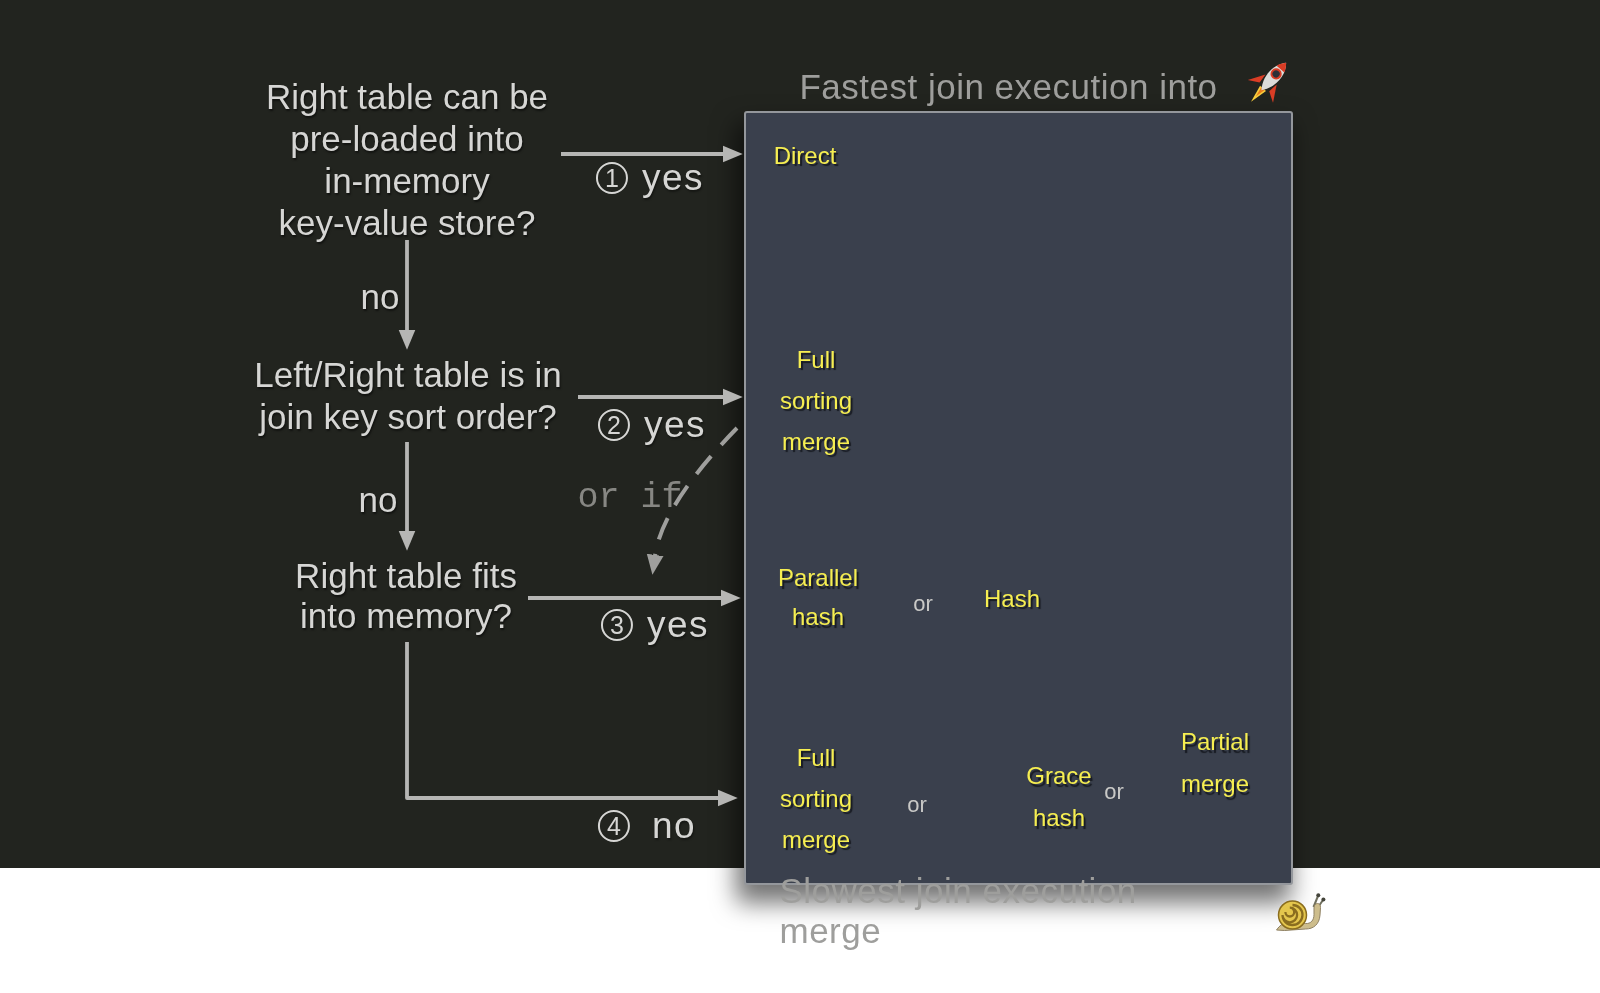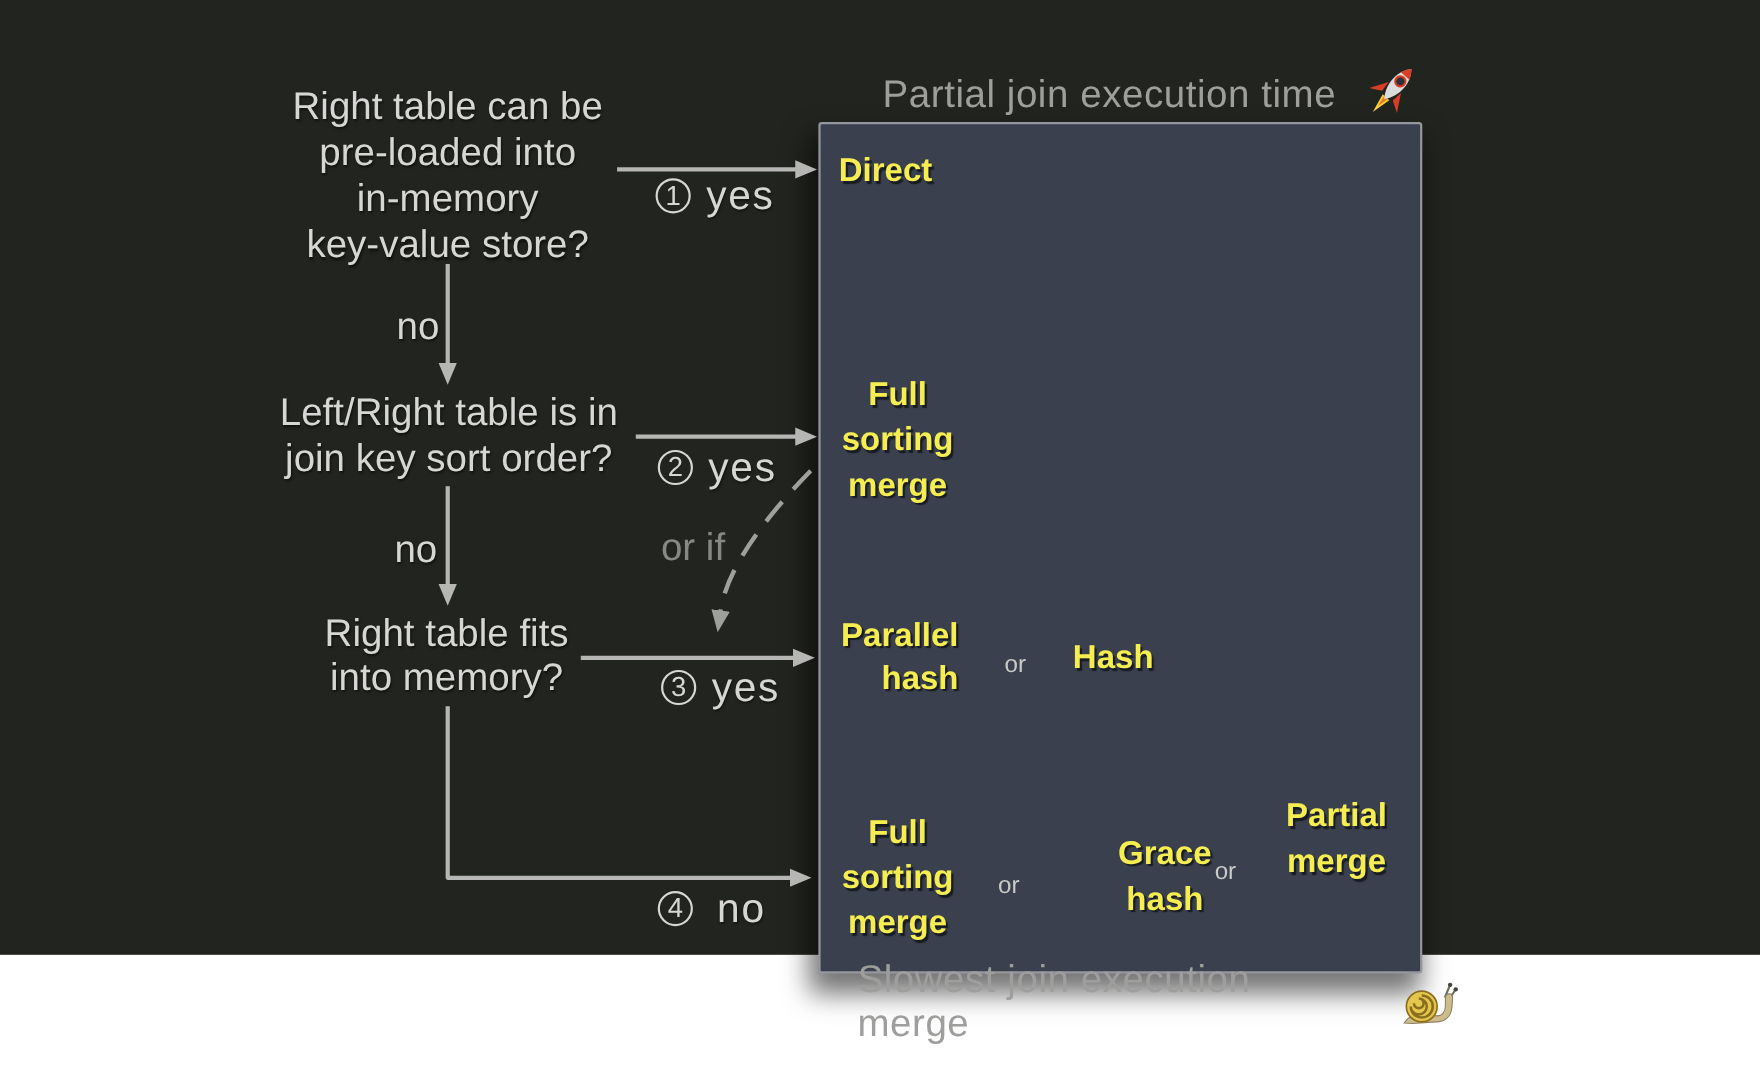--- a/index.html
+++ b/index.html
@@ -9,27 +9,27 @@
   .q{position:absolute;transform:translate(-50%,-50%);white-space:pre-line;text-align:center;
      color:var(--white);font-size:35px;line-height:42px;z-index:3;text-shadow:1px 2px 2px rgba(0,0,0,.5);}
   .q.lh40{line-height:40px;}
   .no{position:absolute;transform:translate(-50%,-50%);color:var(--white);font-size:35px;z-index:3;
       text-shadow:1px 2px 2px rgba(0,0,0,.5);}
   .elabel{position:absolute;transform:translate(-50%,-50%);display:flex;align-items:center;
       color:var(--white);font-size:37px;letter-spacing:1.5px;z-index:3;text-shadow:1px 2px 2px rgba(0,0,0,.4);}
   .elabel .num{width:28px;height:28px;border:2.5px solid var(--white);border-radius:50%;display:flex;
       align-items:center;justify-content:center;font-size:25px;letter-spacing:0;margin-right:14px;flex:none;text-shadow:none;}
   .elabel.wide .num{margin-right:22px;}
-  .orif{position:absolute;transform:translate(-50%,-50%);color:var(--dim);font-size:35px;z-index:3;}
+  .orif{position:absolute;transform:translate(-50%,-50%);color:var(--dim);font-size:35px;z-index:3;font-family:Liberation Mono, monospace;}
   .box{position:absolute;left:744px;top:111px;width:545px;height:770px;background:var(--boxbg);
       border:2px solid var(--boxborder);border-radius:3px;box-shadow:-5px 15px 24px 3px rgba(0,0,0,.55);z-index:1;}
   .stack{position:absolute;transform:translate(-50%,-50%);white-space:pre-line;text-align:center;
-      color:var(--yellow);font-weight:bold;font-size:30px;line-height:41px;z-index:3;
+      color:var(--yellow);font-weight:normal;font-size:24px;line-height:41px;z-index:3;
       text-shadow:2px 2.5px 1px rgba(15,17,24,.8);}
-  .stack.lh39{line-height:39px;text-align:right;}
+  .stack.lh39{line-height:39px;}
   .stack.lh42{line-height:42px;}
   .or{position:absolute;transform:translate(-50%,-50%);color:#c9c9c7;font-size:22px;z-index:3;}
   .cap{position:absolute;transform:translate(-50%,-50%);display:flex;align-items:center;
       color:var(--gray);font-size:35px;letter-spacing:0.5px;z-index:3;}
   .cap .icon{display:flex;margin-left:23px;}
 </style>
 </head>
 <body>
 
 <div id="stage">
@@ -97,21 +97,21 @@
 sorting
 merge</div>
   <div class="or" style="left:917px;top:805px;">or</div>
   <div class="stack lh42" style="left:1015px;top:797px;margin-left:44px;">Grace
 hash</div>
   <div class="or" style="left:1114px;top:792px;">or</div>
   <div class="stack lh42" style="left:1215px;top:763px;">Partial
 merge</div>
 
   <div class="cap" style="left:1048px;top:86px;">
-    <span>Partial join execution time</span>
+    <span>Fastest join execution into</span>
     <span class="icon" style="margin-top:-7px;">
       <svg width="56" height="56" viewBox="0 0 56 56">
         <g transform="rotate(42 28 28)">
           <path d="M24 36 L28 54 L32 36 Z" fill="#f8ce3c"></path>
           <path d="M25.8 36 L28 47 L30.2 36 Z" fill="#ea7c1c"></path>
           <path d="M20.5 24 L11 40 L21.5 34 Z" fill="#d93d25"></path>
           <path d="M35.5 24 L45 40 L34.5 34 Z" fill="#d93d25"></path>
           <path d="M28 1.5 C36.5 11 37 27 28 38.5 C19 27 19.5 11 28 1.5 Z" fill="#dcdcda"></path>
           <path d="M28 1.5 C30.5 4.3 32.2 7 33.2 10 L22.8 10 C23.8 7 25.5 4.3 28 1.5 Z" fill="#d93d25"></path>
           <circle cx="28" cy="16.5" r="4.6" fill="#2c3038" stroke="#d93d25" stroke-width="2"></circle>

